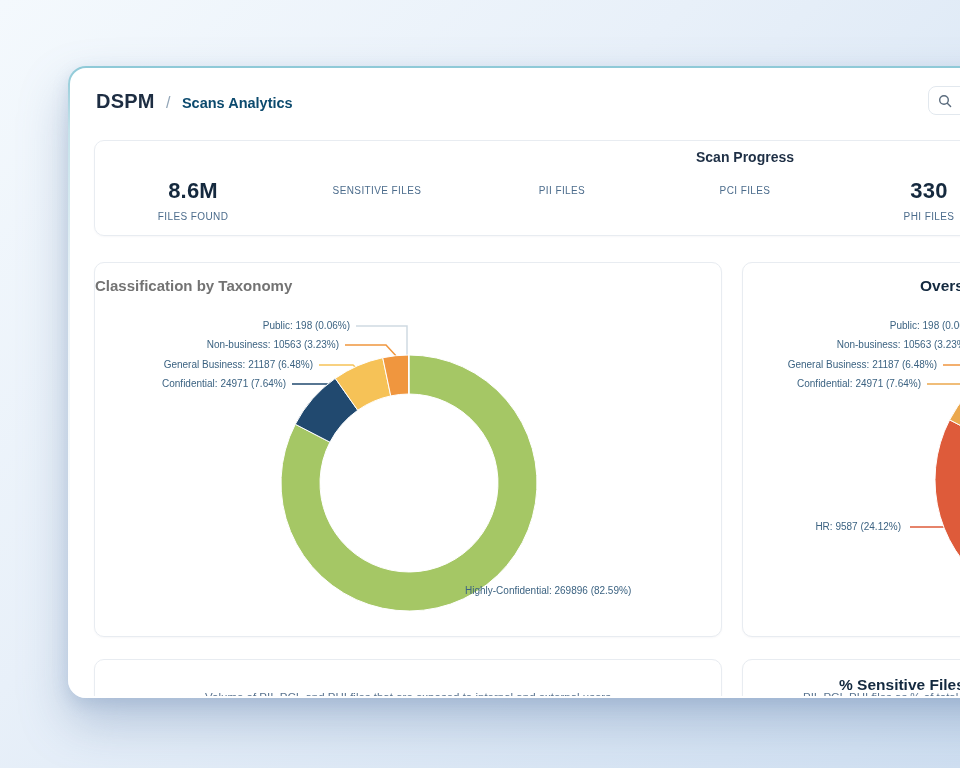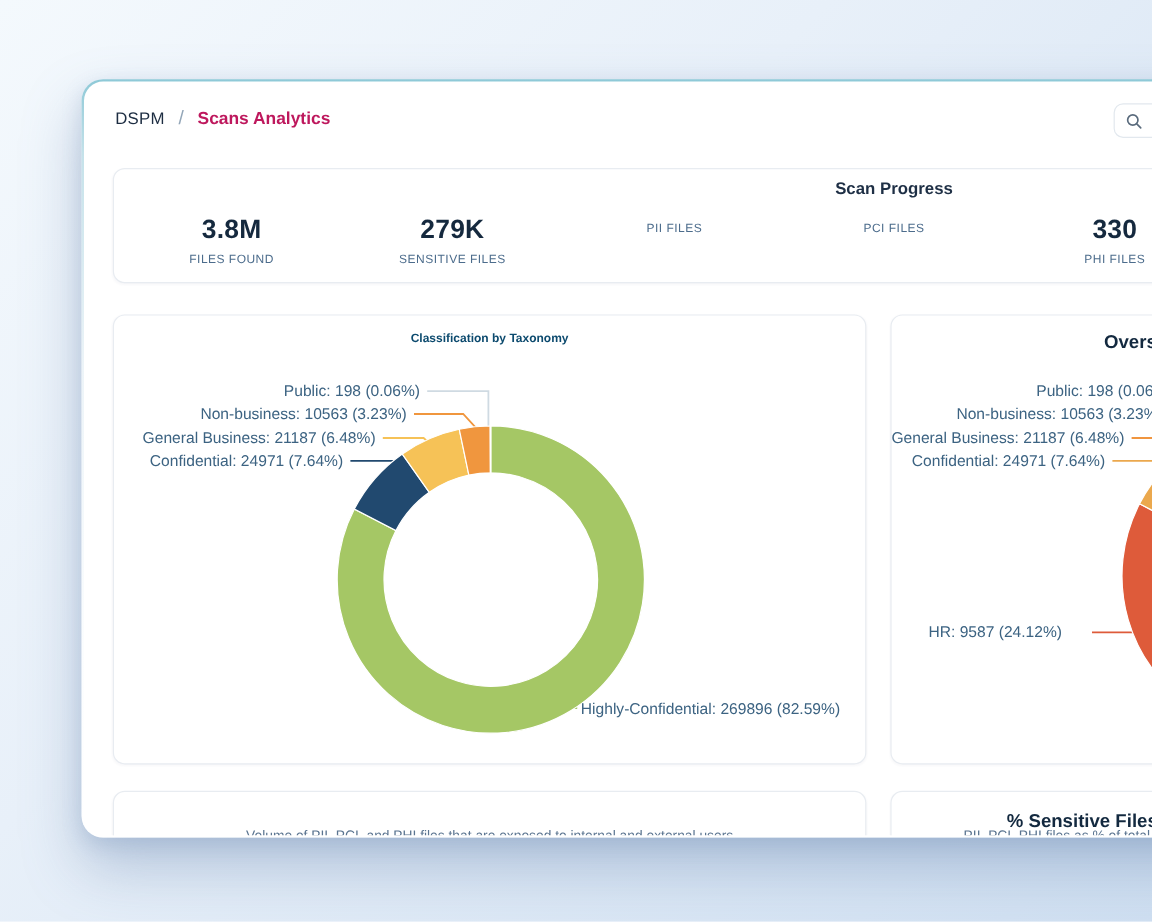--- a/index.html
+++ b/index.html
@@ -13,49 +13,49 @@
     border-radius:18px;padding:2px;box-sizing:border-box;
     background:linear-gradient(180deg,#8ec9d7 0%,#c5e2ea 10%,#edf4f8 38%,#fbfdfe 75%,#ffffff 100%);
     box-shadow:0 24px 48px rgba(100,130,170,.38),0 6px 16px rgba(110,140,180,.22);
   }
   .window{
     position:relative;width:100%;height:100%;background:#ffffff;
     border-radius:16px;overflow:hidden;
   }
   
   .hdr{position:absolute;left:26px;top:22px;white-space:nowrap}
-  .brand{font-size:14px;font-weight:400;color:#1d2d42;letter-spacing:.2px}
+  .brand{font-size:20px;font-weight:700;color:#1d2d42;letter-spacing:.2px}
   .crumb-sep{font-size:16px;color:#93a6b8;margin:0 7px;font-weight:400}
-  .crumb{font-size:14.5px;font-weight:600;color:#be185d}
+  .crumb{font-size:14.5px;font-weight:600;color:#0c4a6e}
   .searchbox{
     position:absolute;left:858px;top:18px;width:300px;height:29px;
     background:#fff;border:1px solid #e2e8ee;border-radius:8px;
     display:flex;align-items:center;padding-left:9px;box-sizing:border-box;
   }
   
   .card{
     position:absolute;background:#fff;border:1px solid #e8ecf1;border-radius:10px;
     box-shadow:0 1px 2px rgba(40,60,90,.04);box-sizing:border-box;
   }
   .card-title{
-    position:absolute;top:14px;left:0;width:100%;text-align:center;
-    font-size:10px;font-weight:700;color:#0c4a6e;
+    position:absolute;top:14px;left:0;width:100%;
+    font-size:15px;font-weight:700;color:#737373;
   }
   
   #stats-card{left:24px;top:72px;width:1300px;height:96px}
   .stats-title{position:absolute;top:8px;left:0;width:1300px;text-align:center;
     font-size:14px;font-weight:600;color:#1e2f45}
   .stat-col{position:absolute;top:37px;width:184px;text-align:center}
   .stat-val{font-size:22px;font-weight:700;color:#15293e;letter-spacing:.2px}
   .stat-lbl{margin-top:7px;font-size:10px;color:#4c6c8c;letter-spacing:.4px}
   
   #chart-card-left{left:24px;top:194px;width:628px;height:375px}
   #chart-card-right{left:672px;top:194px;width:628px;height:375px}
   .chart-svg{position:absolute;left:0;top:0}
-  .c-label{position:absolute;font-size:13px;color:#3c6382;white-space:nowrap;line-height:14px}
+  .c-label{position:absolute;font-size:10px;color:#3c6382;white-space:nowrap;line-height:14px}
   .right-title{position:absolute;top:14px;left:177px;font-size:15.5px;font-weight:700;color:#13293f;white-space:nowrap}
   
   #bottom-card-left{left:24px;top:591px;width:628px;height:150px}
   #bottom-card-right{left:672px;top:591px;width:628px;height:150px}
   .sub{position:absolute;top:31px;font-size:11.5px;color:#5a7490;white-space:nowrap}
   .sub-centered{left:0;width:100%;text-align:center}
   .bt-right-title{position:absolute;top:16px;left:96px;font-size:15.5px;font-weight:700;color:#13293f;white-space:nowrap}
 </style>
 </head>
 <body>
@@ -72,25 +72,24 @@
     <div class="searchbox">
       <svg width="14" height="14" viewBox="0 0 14 14">
         <circle cx="6" cy="6" r="4.3" fill="none" stroke="#5a6b7d" stroke-width="1.4"></circle>
         <line x1="9.3" y1="9.3" x2="12.6" y2="12.6" stroke="#5a6b7d" stroke-width="1.4" stroke-linecap="round"></line>
       </svg>
     </div>
 
     <div class="card" id="stats-card">
       <div class="stats-title">Scan Progress</div>
       <div class="stat-col" style="left:6px">
-        <div class="stat-val">3.8M</div>
+        <div class="stat-val">8.6M</div>
         <div class="stat-lbl">FILES FOUND</div>
       </div>
       <div class="stat-col" style="left:190px">
-        <div class="stat-val">279K</div>
         <div class="stat-lbl">SENSITIVE FILES</div>
       </div>
       <div class="stat-col" style="left:375px">
         <div class="stat-lbl">PII FILES</div>
       </div>
       <div class="stat-col" style="left:558px">
         <div class="stat-lbl">PCI FILES</div>
       </div>
       <div class="stat-col" style="left:742px">
         <div class="stat-val">330</div>
@@ -109,41 +108,41 @@
       <path d="M314,92 A128,128 0 1 1 200.2815953886444,161.24521761892044 L234.93017179366683,179.14706537565561 A89,89 0 1 0 314,131 Z" fill="#a5c765" stroke="#ffffff" stroke-width="1"></path>
           <path d="M200.2815953886444,161.24521761892044 A128,128 0 0 1 240.2677868769896,115.36940816385022 L262.73307056290685,147.2490416139271 A89,89 0 0 0 234.93017179366683,179.14706537565561 Z" fill="#21496f" stroke="#ffffff" stroke-width="1"></path>
           <path d="M240.2677868769896,115.36940816385022 A128,128 0 0 1 287.7282934196872,94.72511251907687 L295.73295401837623,132.89480479842064 A89,89 0 0 0 262.73307056290685,147.2490416139271 Z" fill="#f6c257" stroke="#ffffff" stroke-width="1"></path>
           <path d="M287.7282934196872,94.72511251907687 A128,128 0 0 1 313.51745251142324,92.00090958166433 L313.664478699349,131.000632443501 A89,89 0 0 0 295.73295401837623,132.89480479842064 Z" fill="#f0963e" stroke="#ffffff" stroke-width="1"></path>
           <path d="M313.51745251142324,92.00090958166433 A128,128 0 0 1 313.98720000002135,92.00000064 L313.99110000001485,131.000000445 A89,89 0 0 0 313.664478699349,131.000632443501 Z" fill="#cfdae2" stroke="#ffffff" stroke-width="1"></path>
         </svg>
       <div class="c-label" style="right:371px;top:56px">Public: 198 (0.06%)</div>
       <div class="c-label" style="right:382px;top:75px">Non-business: 10563 (3.23%)</div>
       <div class="c-label" style="right:408px;top:95px">General Business: 21187 (6.48%)</div>
       <div class="c-label" style="right:435px;top:114px">Confidential: 24971 (7.64%)</div>
-      <div class="c-label" style="left:389px;top:321px">Highly-Confidential: 269896 (82.59%)</div>
+      <div class="c-label" style="left:370px;top:321px">Highly-Confidential: 269896 (82.59%)</div>
     </div>
 
     <div class="card" id="chart-card-right">
       <div class="right-title">Overshared</div>
       <svg class="chart-svg" width="628" height="375" viewBox="0 0 628 375">
         <polyline points="200,102 248,102 266,112" fill="none" stroke-width="1.5" stroke="#f0953f"></polyline>
         <polyline points="184,121 258,121 276,135" fill="none" stroke-width="1.5" stroke="#eba84d"></polyline>
         <polyline points="167,264 206,264 261,211" fill="none" stroke-width="1.5" stroke="#de5b3a"></polyline>
       <path d="M323,217 L323,86 A131,131 0 1 1 256.5282352027392,329.88270232740547 Z" fill="#e06a4a" stroke="#ffffff" stroke-width="1"></path>
           <path d="M323,217 L256.5282352027392,329.88270232740547 A131,131 0 0 1 206.61632028056576,156.86815240686389 Z" fill="#de5b3a" stroke="#ffffff" stroke-width="1"></path>
           <path d="M323,217 L206.61632028056576,156.86815240686389 A131,131 0 0 1 247.53968813191904,109.91712866769046 Z" fill="#eba84d" stroke="#ffffff" stroke-width="1"></path>
           <path d="M323,217 L247.53968813191904,109.91712866769046 A131,131 0 0 1 296.1125502967111,88.78898234374273 Z" fill="#f0953f" stroke="#ffffff" stroke-width="1"></path>
           <path d="M323,217 L296.1125502967111,88.78898234374273 A131,131 0 0 1 322.50614280465976,86.00093089998458 Z" fill="#f6c257" stroke="#ffffff" stroke-width="1"></path>
           <path d="M323,217 L322.50614280465976,86.00093089998458 A131,131 0 0 1 322.9869000000218,86.00000065500001 Z" fill="#cfdae2" stroke="#ffffff" stroke-width="1"></path>
         </svg>
       <div class="c-label" style="right:392px;top:56px">Public: 198 (0.06%)</div>
       <div class="c-label" style="right:400px;top:75px">Non-business: 10563 (3.23%)</div>
       <div class="c-label" style="right:432px;top:95px">General Business: 21187 (6.48%)</div>
       <div class="c-label" style="right:448px;top:114px">Confidential: 24971 (7.64%)</div>
-      <div class="c-label" style="right:484px;top:257px">HR: 9587 (24.12%)</div>
+      <div class="c-label" style="right:468px;top:257px">HR: 9587 (24.12%)</div>
     </div>
 
     <div class="card" id="bottom-card-left">
       <div class="sub sub-centered">Volume of PII, PCI, and PHI files that are exposed to internal and external users</div>
     </div>
     <div class="card" id="bottom-card-right">
       <div class="bt-right-title">% Sensitive Files</div>
       <div class="sub" style="left:60px">PII, PCI, PHI files as % of total files</div>
     </div>
 

